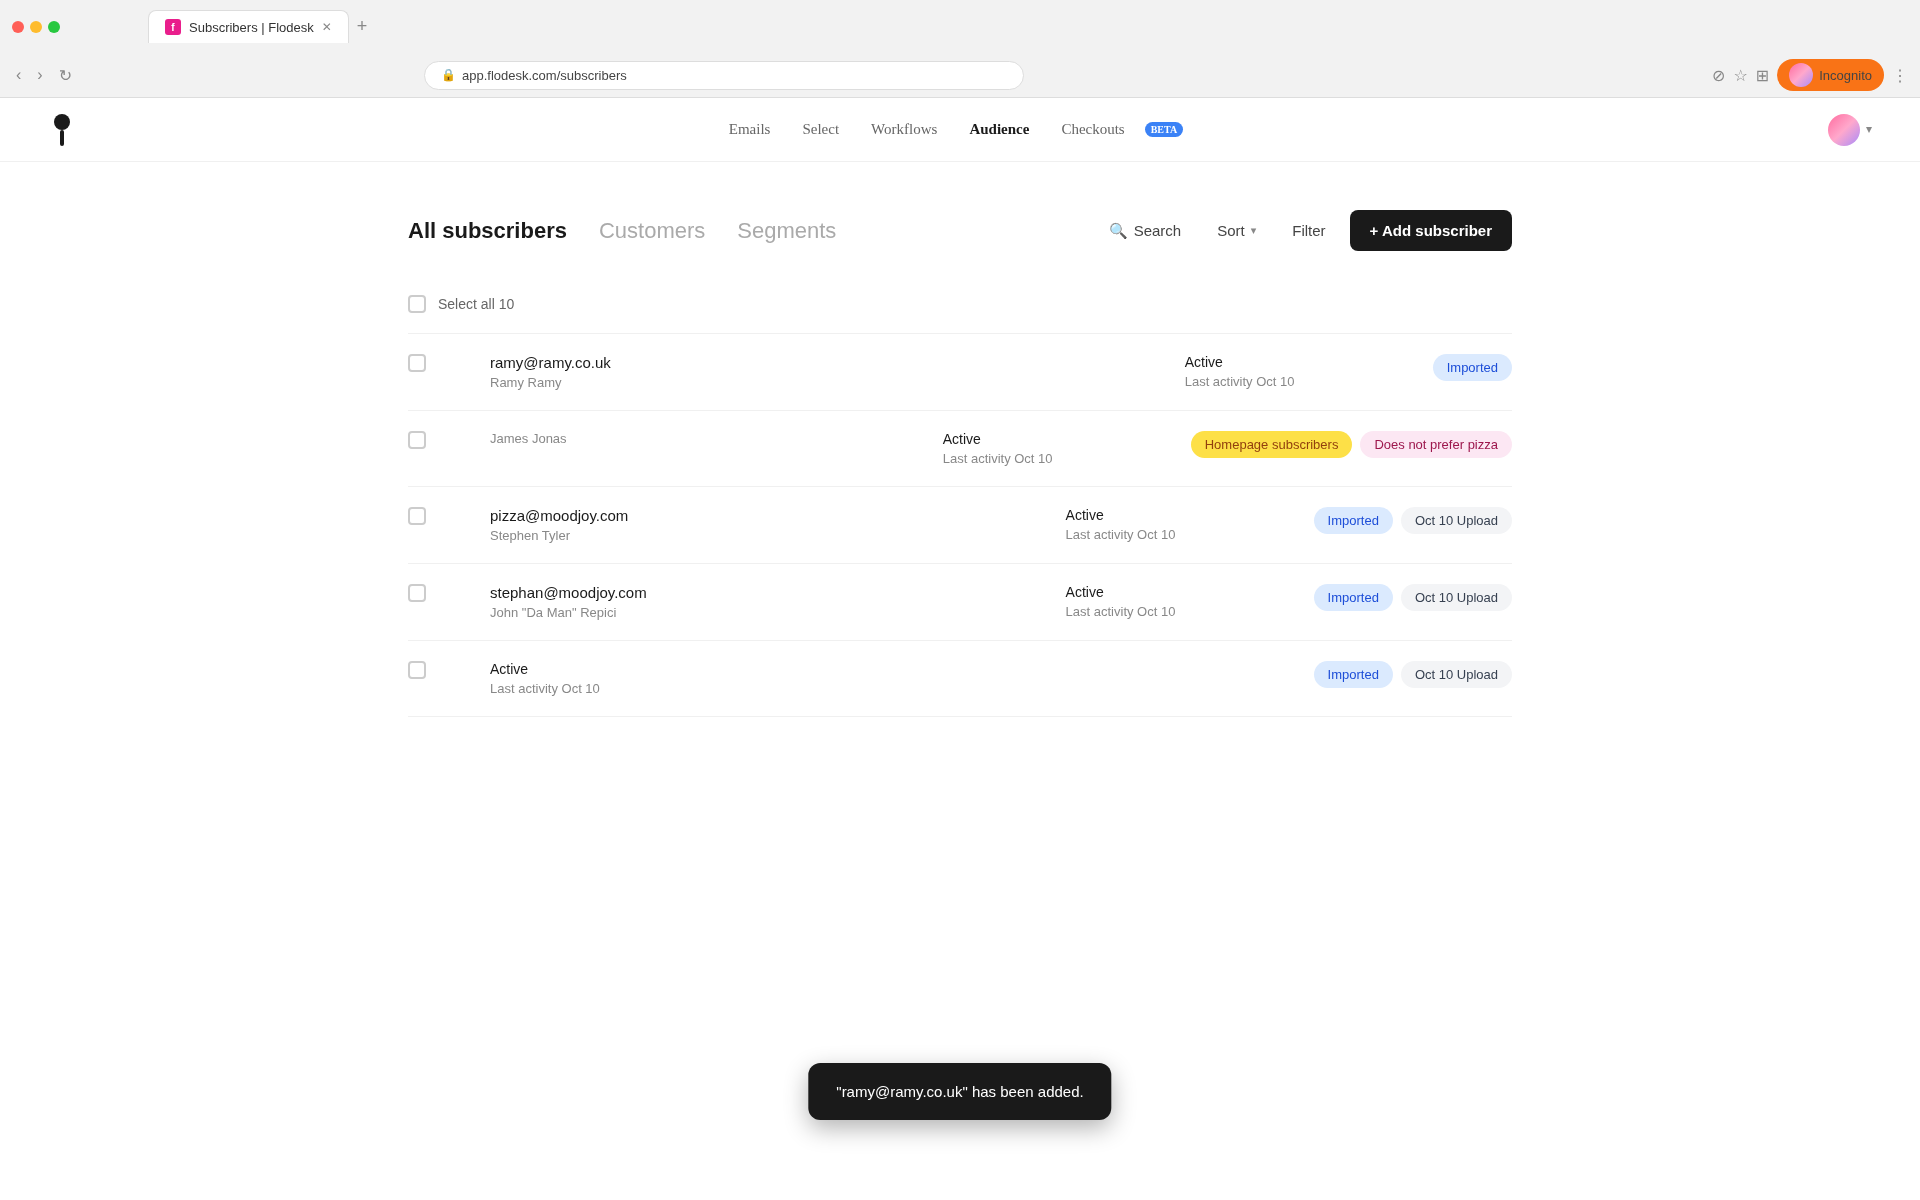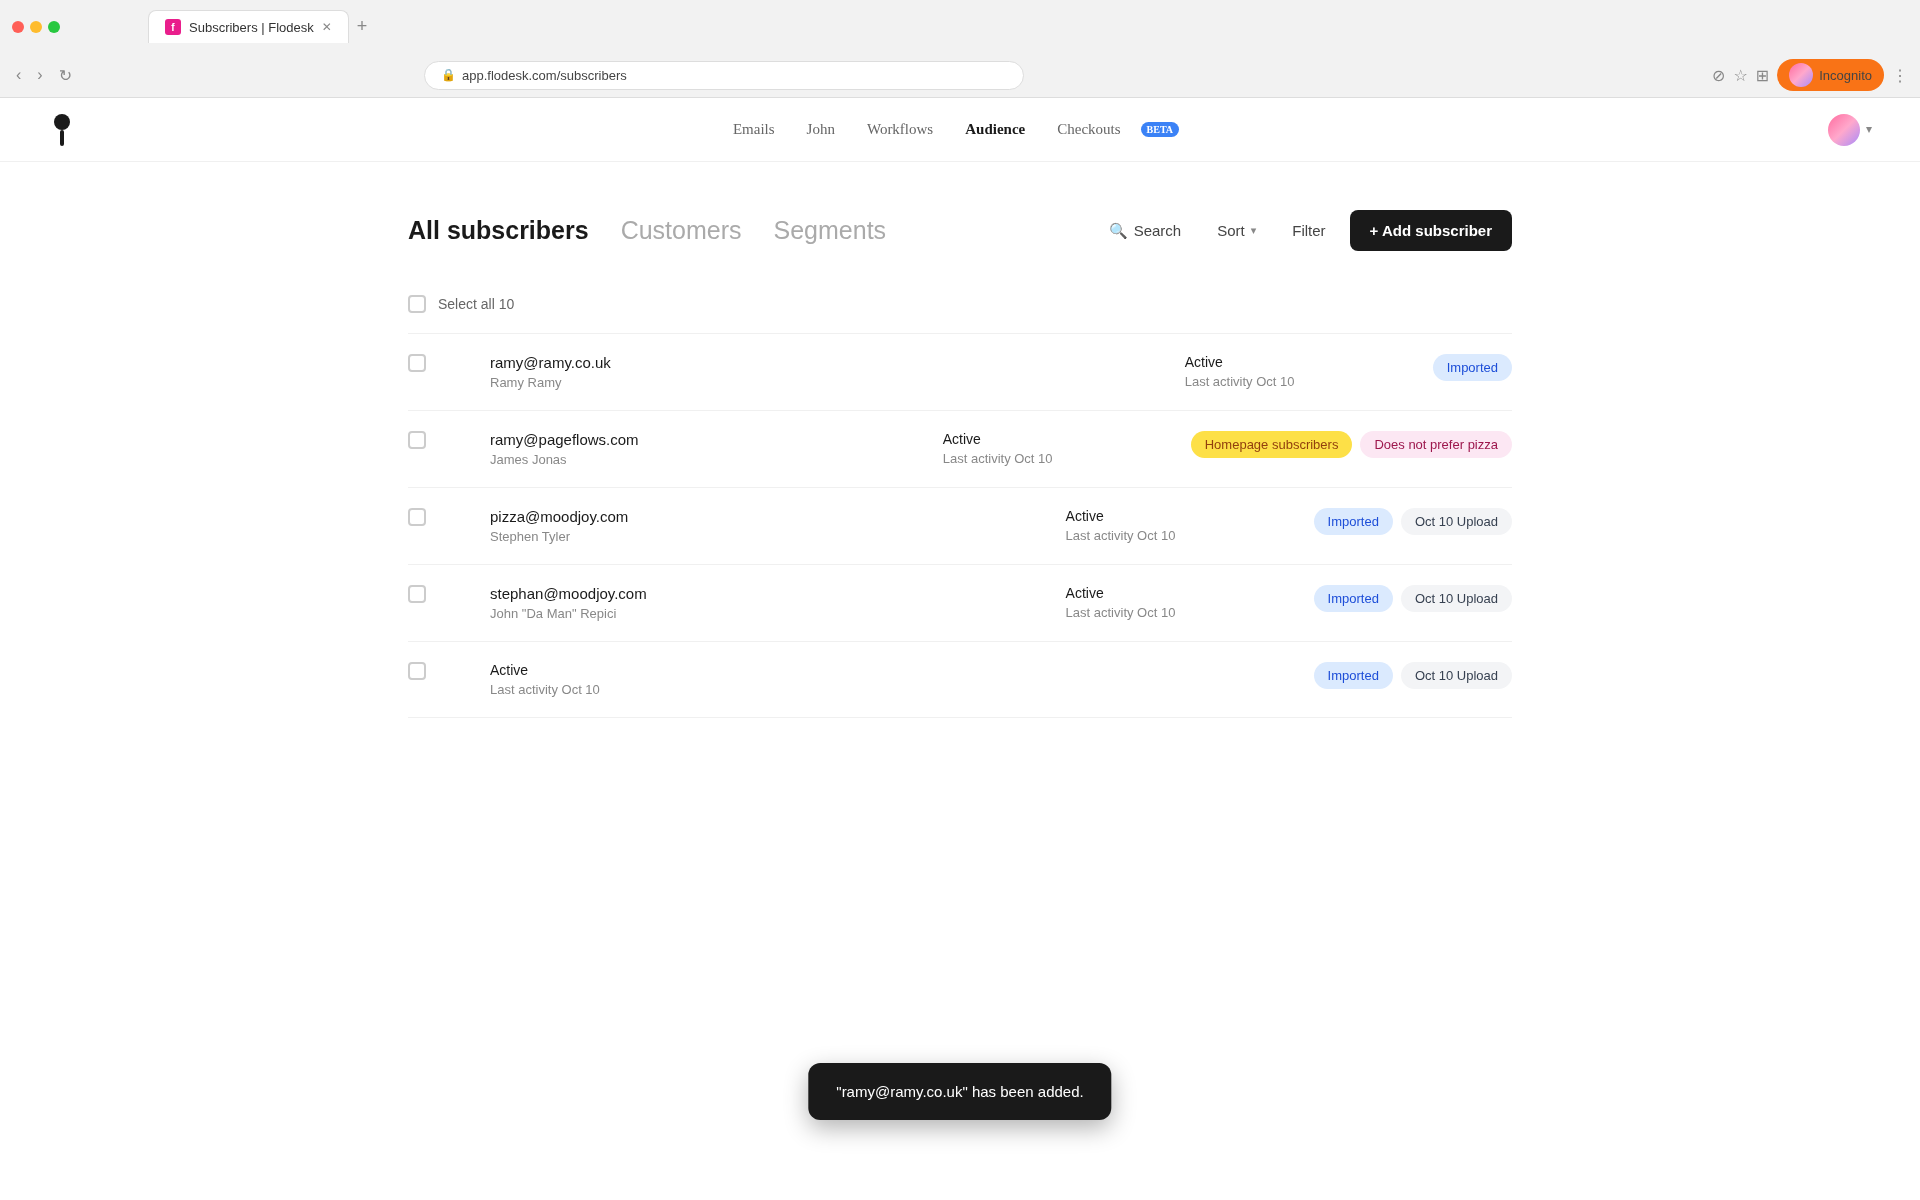--- a/index.html
+++ b/index.html
@@ -39,21 +39,21 @@
     .user-avatar { width: 32px; height: 32px; border-radius: 50%; background: linear-gradient(135deg, #ff6b9d, #ffa8cc, #a78bfa); display: flex; align-items: center; justify-content: center; }
     .user-menu { display: flex; align-items: center; gap: 6px; cursor: pointer; }
     .user-chevron { color: #888; font-size: 12px; }
 
     
     .main-content { max-width: 1200px; margin: 0 auto; padding: 48px 48px 0; }
 
     
     .page-header { display: flex; align-items: center; justify-content: space-between; margin-bottom: 32px; }
     .page-tabs { display: flex; align-items: center; gap: 32px; }
-    .page-tab { font-size: 25px; font-weight: 700; color: #1a1a1a; cursor: pointer; text-decoration: none; }
+    .page-tab { font-size: 22px; font-weight: 700; color: #1a1a1a; cursor: pointer; text-decoration: none; }
     .page-tab.inactive { color: #aaa; font-weight: 400; }
     .page-actions { display: flex; align-items: center; gap: 12px; }
     .action-btn { display: flex; align-items: center; gap: 6px; background: none; border: none; font-size: 15px; color: #444; cursor: pointer; padding: 8px 12px; }
     .add-btn { background: #1a1a1a; color: white; border: none; border-radius: 8px; padding: 12px 20px; font-size: 15px; font-weight: 600; cursor: pointer; display: flex; align-items: center; gap: 4px; }
 
     
     .select-all-row { display: flex; align-items: center; gap: 12px; padding: 12px 0; margin-bottom: 8px; }
     .checkbox { width: 18px; height: 18px; border: 2px solid #ccc; border-radius: 4px; cursor: pointer; background: white; flex-shrink: 0; }
     .select-all-label { font-size: 14px; color: #666; }
 
@@ -122,21 +122,21 @@
 <header class="app-header">
   <div class="app-logo">
     <svg viewBox="0 0 24 32" fill="none" xmlns="http://www.w3.org/2000/svg">
       <circle cx="8" cy="8" r="8" fill="#1a1a1a"></circle>
       <rect x="6" y="16" width="4" height="16" rx="2" fill="#1a1a1a"></rect>
     </svg>
   </div>
 
   <nav class="app-nav">
     <a class="nav-item">Emails</a>
-    <a class="nav-item">John</a>
+    <a class="nav-item">Select</a>
     <a class="nav-item">Workflows</a>
     <a class="nav-item active">Audience</a>
     <div class="nav-item-beta">
       <a class="nav-item">Checkouts</a>
       <span class="beta-badge">BETA</span>
     </div>
   </nav>
 
   <div class="user-menu">
     <div class="user-avatar"></div>
@@ -187,21 +187,20 @@
         <div class="status-activity">Last activity Oct 10</div>
       </div>
       <div class="subscriber-tags">
         <span class="tag tag-blue">Imported</span>
       </div>
     </div>
 
     <div class="subscriber-row">
       <div class="subscriber-checkbox checkbox"></div>
       <div class="subscriber-info">
-        <div class="subscriber-email">ramy@pageflows.com</div>
         <div class="subscriber-name">James Jonas</div>
       </div>
       <div class="subscriber-status">
         <div class="status-active">Active</div>
         <div class="status-activity">Last activity Oct 10</div>
       </div>
       <div class="subscriber-tags">
         <span class="tag tag-yellow">Homepage subscribers</span>
         <span class="tag tag-pink">Does not prefer pizza</span>
       </div>

